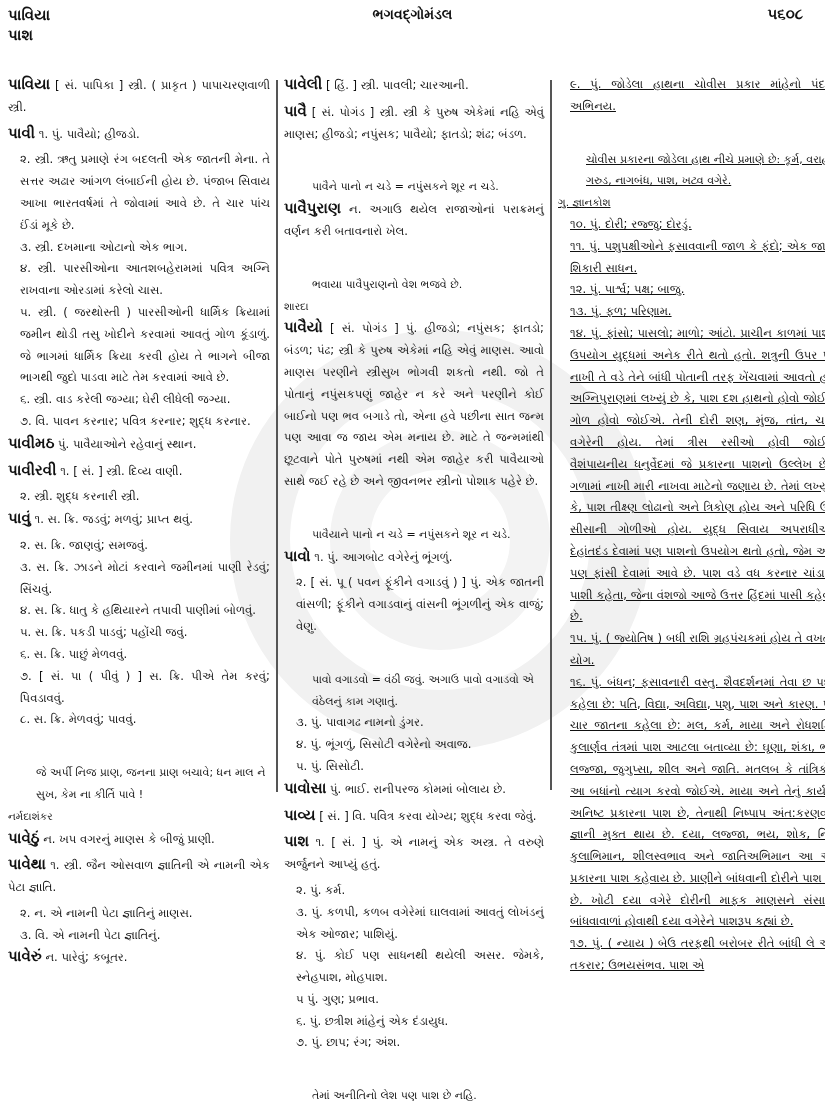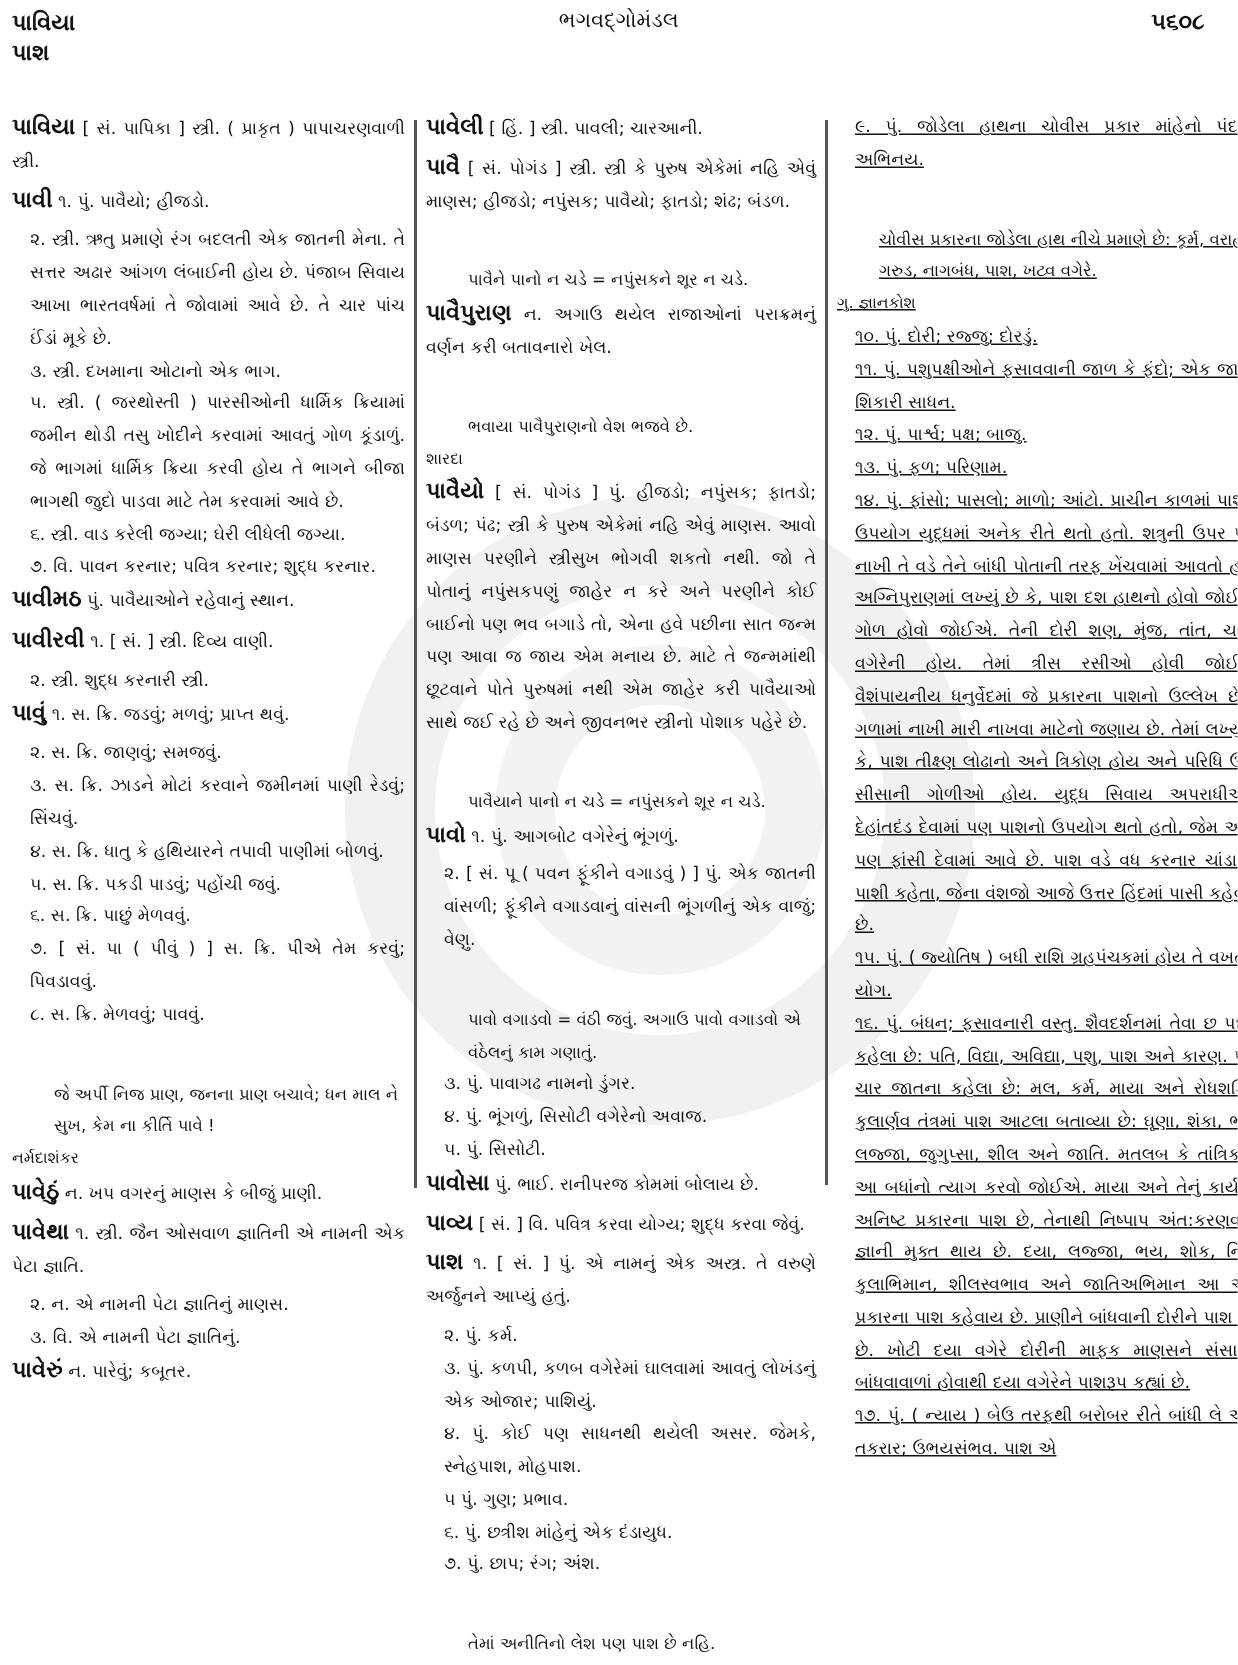--- a/index.html
+++ b/index.html
@@ -4,21 +4,21 @@
 <style>
   html, body { margin: 0; padding: 0; background: #ffffff; }
   body {
     width: 825px; height: 1110px; position: relative; overflow: hidden;
     font-family: "DejaVu Sans", "Liberation Sans", sans-serif;
     color: #111111;
   }
   .header { position: absolute; left: 0; top: 0; width: 825px; height: 58px; }
   .guide-top { position: absolute; left: 8px; top: 6px; font-weight: bold; font-size: 15px; line-height: 19px; }
   .guide-bottom { position: absolute; left: 8px; top: 26px; font-weight: bold; font-size: 15px; line-height: 19px; }
-  .book-title { position: absolute; left: 0; width: 825px; top: 6px; text-align: center; font-weight: normal; font-size: 14px; }
+  .book-title { position: absolute; left: 0; width: 825px; top: 6px; text-align: center; font-weight: bold; font-size: 14px; }
   .page-number { position: absolute; right: 22px; top: 6px; font-weight: bold; font-size: 15px; font-family: Liberation Serif, serif; }
 
   .watermark {
     position: absolute; left: 230px; top: 330px; width: 420px; height: 420px;
     border-radius: 50%; border: 60px solid #f1f1f1; box-sizing: border-box; z-index: 0;
   }
   .watermark2 {
     position: absolute; left: 330px; top: 430px; width: 220px; height: 220px;
     border-radius: 50%; border: 40px solid #f3f3f3; box-sizing: border-box; z-index: 0;
   }
@@ -52,20 +52,21 @@
 <div class="watermark2"></div>
 
 <div class="columns">
   <div class="rule rule-1"></div>
   <div class="rule rule-2"></div>
   <div class="col col-1">
       <div class="entry"><span class="entry-head">પાવિયા</span><span> </span><span>[ સં. પાપિકા ] સ્ત્રી. ( પ્રાકૃત ) પાપાચરણવાળી સ્ત્રી.</span></div>
       <div class="entry"><span class="entry-head">પાવી</span><span> </span><span>૧. પું. પાવૈયો; હીજડો.</span></div>
       <div class="sense">૨. સ્ત્રી. ઋતુ પ્રમાણે રંગ બદલતી એક જાતની મેના. તે સત્તર અઢાર આંગળ લંબાઈની હોય છે. પંજાબ સિવાય આખા ભારતવર્ષમાં તે જોવામાં આવે છે. તે ચાર પાંચ ઈંડાં મૂકે છે.</div>
       <div class="sense">૩. સ્ત્રી. દખમાના ઓટાનો એક ભાગ.</div>
+      <div class="sense">૪. સ્ત્રી. પારસીઓના આતશબહેરામમાં પવિત્ર અગ્નિ રાખવાના ઓરડામાં કરેલો ચાસ.</div>
       <div class="sense">૫. સ્ત્રી. ( જરથોસ્તી ) પારસીઓની ધાર્મિક ક્રિયામાં જમીન થોડી તસુ ખોદીને કરવામાં આવતું ગોળ કૂંડાળું. જે ભાગમાં ધાર્મિક ક્રિયા કરવી હોય તે ભાગને બીજા ભાગથી જુદો પાડવા માટે તેમ કરવામાં આવે છે.</div>
       <div class="sense">૬. સ્ત્રી. વાડ કરેલી જગ્યા; ઘેરી લીધેલી જગ્યા.</div>
       <div class="sense">૭. વિ. પાવન કરનાર; પવિત્ર કરનાર; શુદ્ધ કરનાર.</div>
       <div class="entry"><span class="entry-head">પાવીમઠ</span><span> </span><span>પું. પાવૈયાઓને રહેવાનું સ્થાન.</span></div>
       <div class="entry"><span class="entry-head">પાવીરવી</span><span> </span><span>૧. [ સં. ] સ્ત્રી. દિવ્ય વાણી.</span></div>
       <div class="sense">૨. સ્ત્રી. શુદ્ધ કરનારી સ્ત્રી.</div>
       <div class="entry"><span class="entry-head">પાવું</span><span> </span><span>૧. સ. ક્રિ. જડવું; મળવું; પ્રાપ્ત થવું.</span></div>
       <div class="sense">૨. સ. ક્રિ. જાણવું; સમજવું.</div>
       <div class="sense">૩. સ. ક્રિ. ઝાડને મોટાં કરવાને જમીનમાં પાણી રેડવું; સિંચવું.</div>
       <div class="sense">૪. સ. ક્રિ. ધાતુ કે હથિયારને તપાવી પાણીમાં બોળવું.</div>

